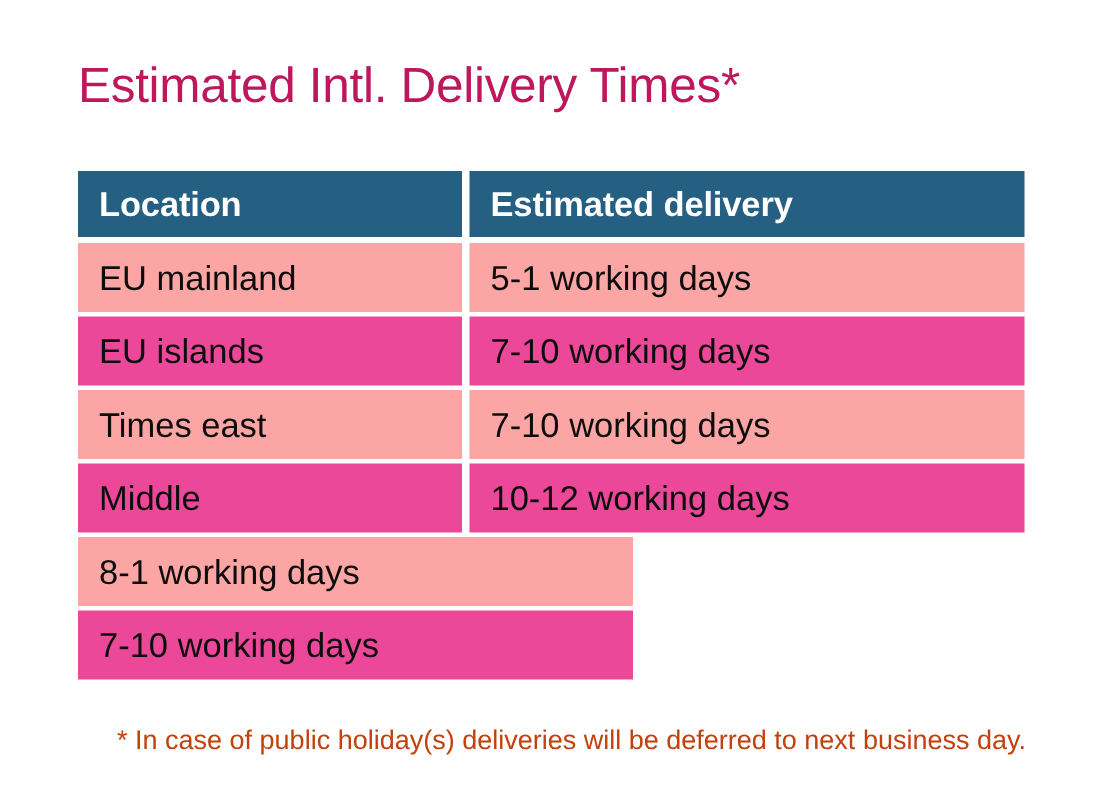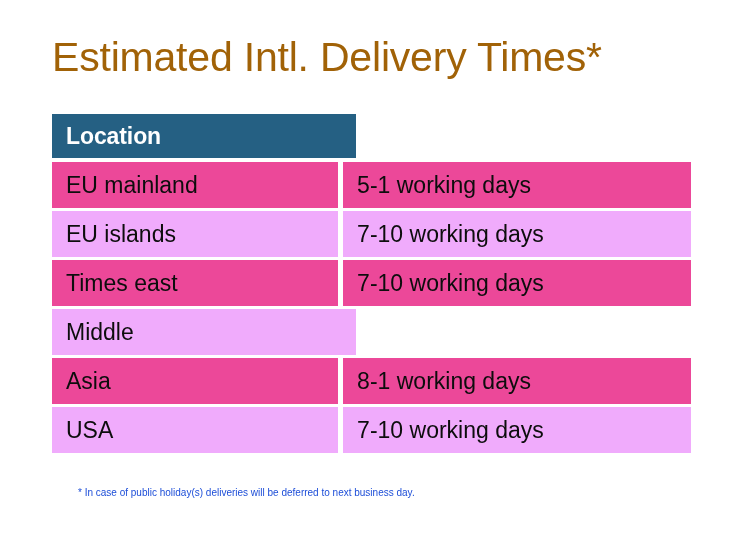--- a/index.html
+++ b/index.html
@@ -19,25 +19,25 @@
     position: absolute;
     left: 0;
     top: 0;
     width: 745px;
     height: 536px;
   }
   .page-title {
     position: absolute;
     left: 52px;
     top: 36px;
-    font-size: 41px;
+    font-size: 33px;
     line-height: 42px;
     font-weight: 500;
     letter-spacing: -0.2px;
-    color: #a16207;
+    color: #be185d;
     white-space: nowrap;
   }
   .delivery-table {
     position: absolute;
     left: 52px;
     top: 114px;
     width: 639px;
   }
   .table-row {
     display: flex;
@@ -52,90 +52,90 @@
     display: flex;
     align-items: center;
     padding-left: 14px;
     padding-right: 8px;
     font-size: 23px;
     color: #0d0d0d;
     white-space: nowrap;
     overflow: hidden;
   }
   .cell-location {
-    width: 304px;
+    width: 256px;
     margin-right: 5px;
   }
   .cell-delivery {
     width: 370px;
   }
   .table-header-row .cell {
     height: 44px;
     background: #256083;
     color: #ffffff;
     font-weight: bold;
     letter-spacing: -0.1px;
   }
   .table-row-odd .cell {
     height: 46px;
-    background: #ec4899;
+    background: #fca5a5;
   }
   .table-row-even .cell {
     height: 46px;
-    background: #f0abfc;
+    background: #ec4899;
   }
   .footnote {
     position: absolute;
     left: 78px;
     top: 483px;
-    font-size: 10px;
+    font-size: 18px;
     line-height: 20px;
-    color: #1d4ed8;
+    color: #c2410c;
     white-space: nowrap;
   }
 </style>
 </head>
 <body>
 
 <div id="page-root">
 
   <div class="page-title">Estimated Intl. Delivery Times*</div>
 
   <div class="delivery-table">
 
     <div class="table-row table-header-row">
       <div class="cell cell-location">Location</div>
+      <div class="cell cell-delivery">Estimated delivery</div>
     </div>
 
     <div class="table-row table-row-odd">
       <div class="cell cell-location">EU mainland</div>
       <div class="cell cell-delivery">5-1 working days</div>
     </div>
 
     <div class="table-row table-row-even">
       <div class="cell cell-location">EU islands</div>
       <div class="cell cell-delivery">7-10 working days</div>
     </div>
 
     <div class="table-row table-row-odd">
       <div class="cell cell-location">Times east</div>
       <div class="cell cell-delivery">7-10 working days</div>
     </div>
 
     <div class="table-row table-row-even">
       <div class="cell cell-location">Middle</div>
+      <div class="cell cell-delivery">10-12 working days</div>
     </div>
 
     <div class="table-row table-row-odd">
-      <div class="cell cell-location">Asia</div>
       <div class="cell cell-delivery">8-1 working days</div>
     </div>
 
     <div class="table-row table-row-even">
-      <div class="cell cell-location">USA</div>
       <div class="cell cell-delivery">7-10 working days</div>
     </div>
 
   </div>
 
   <div class="footnote">* In case of public holiday(s) deliveries will be deferred to next business day.</div>
 
 </div>
 
 </body></html>

